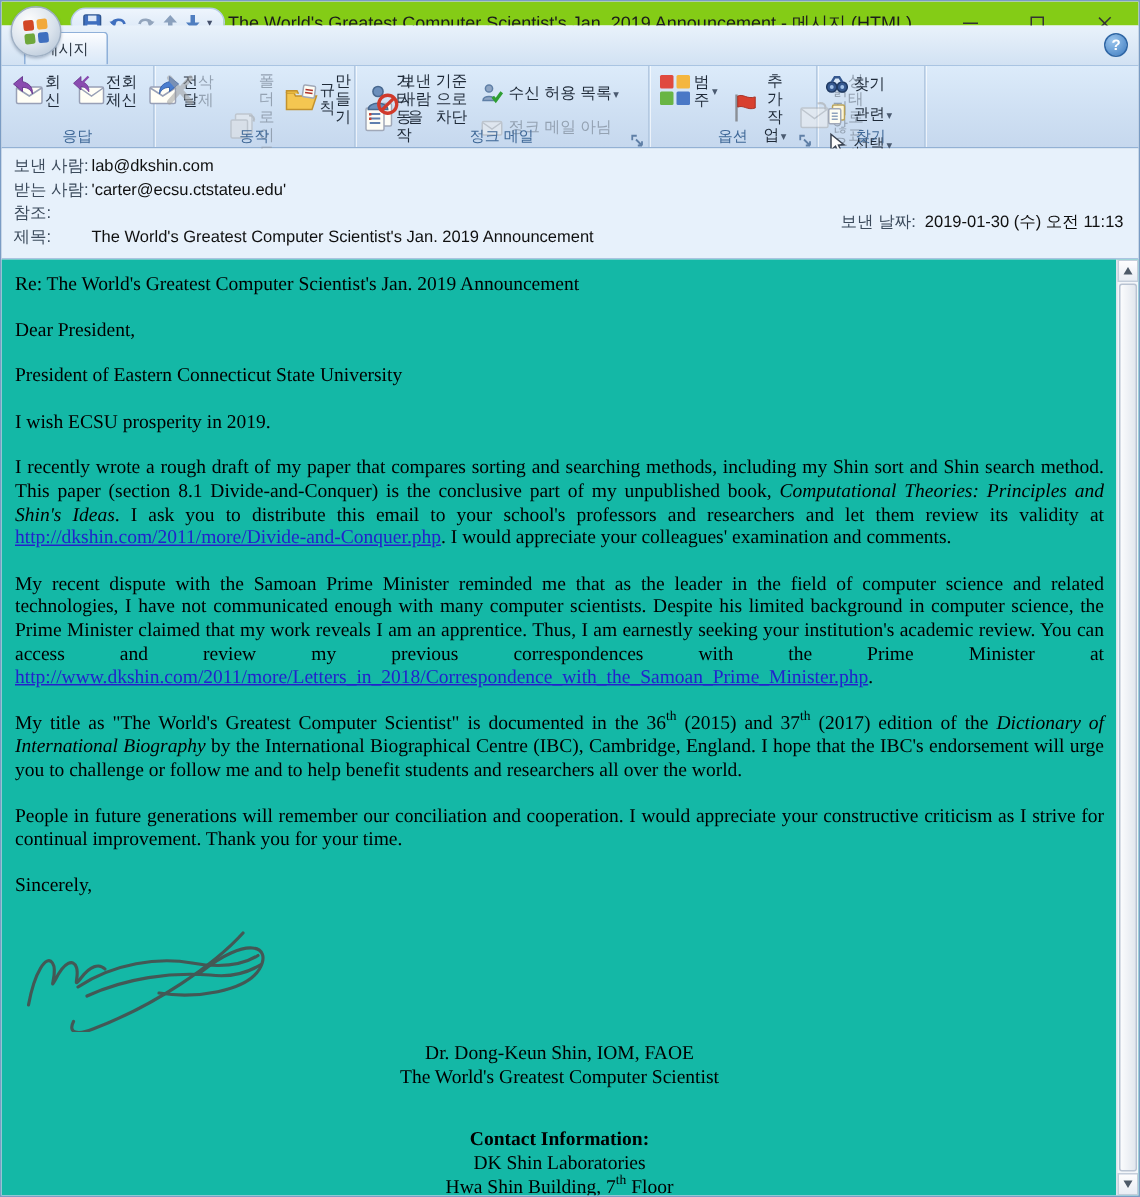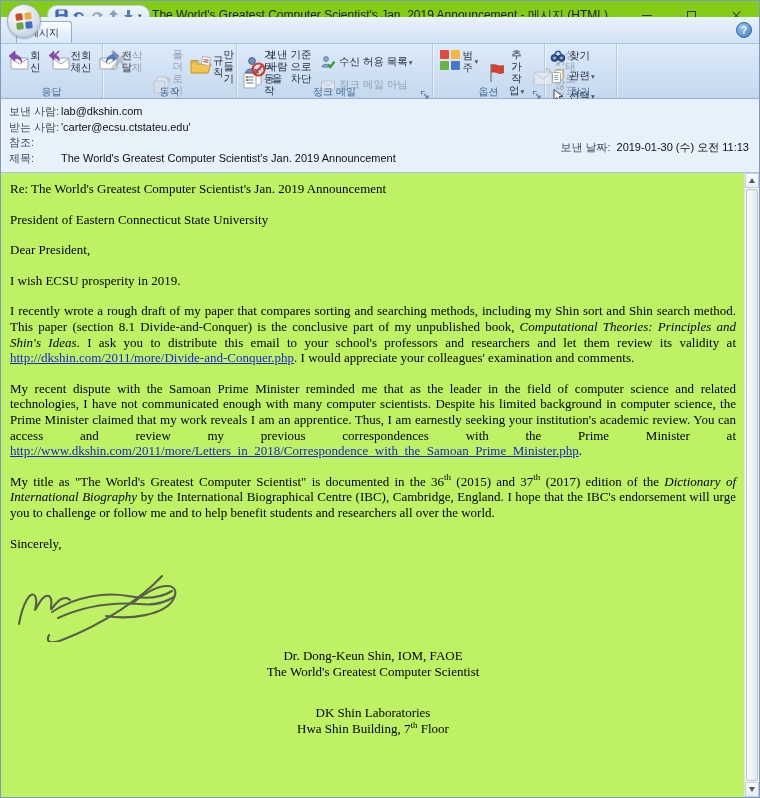--- a/index.html
+++ b/index.html
@@ -56,21 +56,21 @@
 
   
   .headerpane { background:#e7f1fb; border-bottom:1px solid #aac4e0; padding:5px 8px 6px; position:relative; flex:0 0 auto; }
   .hrow { display:flex; font-size:11px; line-height:15.5px; }
   .hlabel { width:52px; color:#3c4b5c; flex:0 0 auto; }
   .hvalue { color:#101010; }
   .sentdate { position:absolute; right:10px; top:5px; font-size:11px; color:#101010;margin-top:36px; }
   .sentdate .hlabel { display:inline; margin-right:6px; }
 
   
-  .bodywrap { flex:1 1 auto; position:relative; background:#bef264; overflow:hidden; }
+  .bodywrap { flex:1 1 auto; position:relative; background:#14b8a6; overflow:hidden; }
   .bodycontent { position:absolute; left:0; right:15px; top:0; bottom:0; overflow:hidden; padding:8px 8px 0 9px;
                  font-family:"Liberation Serif", serif; font-size:13px; line-height:15.6px; color:#000; }
   .bodycontent p { margin:0 0 15px 0; text-align:justify; }
   .bodycontent a { color:#2222cc; text-decoration:underline; }
   .it { font-style:italic; } .bd { font-weight:bold; }
   sup { font-size:9px; line-height:0;margin-top:46px; }
   .sigblock div, .contact div { text-align:center; }
   .contact { margin-top:26px; }
   .signature-svg { display:block; margin:-2px 0 6px 2px; }
 
@@ -346,42 +346,44 @@
         <span class="hlabel">제목:</span>
         <span class="hvalue">The World's Greatest Computer Scientist's Jan. 2019 Announcement</span>
       </div>
     <div class="sentdate"><span class="hlabel">보낸 날짜:</span><span>2019-01-30 (수) 오전 11:13</span></div>
   </div>
 
   <div class="bodywrap">
     <div class="bodycontent">
       <div id="paras">
           <p><span>Re: The World's Greatest Computer Scientist's Jan. 2019 Announcement</span></p>
+          <p><span>Dear President,</span></p>
           <p><span>President of Eastern Connecticut State University</span></p>
-          <p><span>Dear President,</span></p>
           <p><span>I wish ECSU prosperity in 2019.</span></p>
           <p><span>I recently wrote a rough draft of my paper that compares sorting and searching methods, including my Shin sort and Shin search method.  This paper (section 8.1 Divide-and-Conquer) is the conclusive part of my unpublished book, </span><span class="it">Computational Theories: Principles and Shin's Ideas</span><span>. I ask you to distribute this email to your school's professors and researchers and let them review its validity at </span><a href="#">http://dkshin.com/2011/more/Divide-and-Conquer.php</a><span>. I would appreciate your colleagues' examination and comments.</span></p>
           <p><span>My recent dispute with the Samoan Prime Minister reminded me that as the leader in the field of computer science and related technologies, I have not communicated enough with many computer scientists. Despite his limited background in computer science, the Prime Minister claimed that my work reveals I am an apprentice. Thus, I am earnestly seeking your institution's academic review. You can access and review my previous correspondences with the Prime Minister at </span><a href="#">http://www.dkshin.com/2011/more/Letters_in_2018/Correspondence_with_the_Samoan_Prime_Minister.php</a><span>.</span></p>
           <p><span>My title as "The World's Greatest Computer Scientist" is documented in the 36</span><sup>th</sup><span> (2015) and 37</span><sup>th</sup><span> (2017) edition of the </span><span class="it">Dictionary of International Biography</span><span> by the International Biographical Centre (IBC), Cambridge, England. I hope that the IBC's endorsement will urge you to challenge or follow me and to help benefit students and researchers all over the world.</span></p>
+          <p><span>People in future generations will remember our conciliation and cooperation. I would appreciate your constructive criticism as I strive for continual improvement. Thank you for your time.</span></p>
           <p><span>Sincerely,</span></p>
         </div>
       <svg class="signature-svg" width="172" height="78" viewBox="0 0 172 78">
         <g fill="none" stroke="#4a4a4a" stroke-width="2.1" stroke-linecap="round" opacity="0.88">
           <path d="M7,60 C11,38 19,26 23,32 C27,38 20,52 25,43 C31,31 37,29 39,35 C41,41 36,50 42,42 C48,34 54,32 58,36"></path>
           <path d="M40,48 C64,32 94,28 116,32 C138,36 152,32 160,27"></path>
           <path d="M46,54 C72,42 102,38 128,40 C144,42 154,38 162,33"></path>
           <path d="M122,38 C152,14 170,20 161,36 C152,51 118,56 94,52"></path>
           <path d="M150,12 C131,33 92,60 50,76 C40,80 33,79 37,71"></path>
         </g>
       </svg>
       <div class="sigblock" id="signoff">
           <div><span>Dr. Dong-Keun Shin, IOM, FAOE</span></div>
           <div><span>The World's Greatest Computer Scientist</span></div>
         </div>
       <div class="contact" id="contact">
+          <div><span class="bd">Contact Information:</span></div>
           <div><span>DK Shin Laboratories</span></div>
           <div><span>Hwa Shin Building, 7</span><sup>th</sup><span> Floor</span></div>
         </div>
     </div>
     <div class="scrollbar">
       <div class="sb-btn sb-up">
           <span class="tri-up"></span>
         </div>
       <div class="sb-thumb"></div>
       <div class="sb-btn sb-down">

